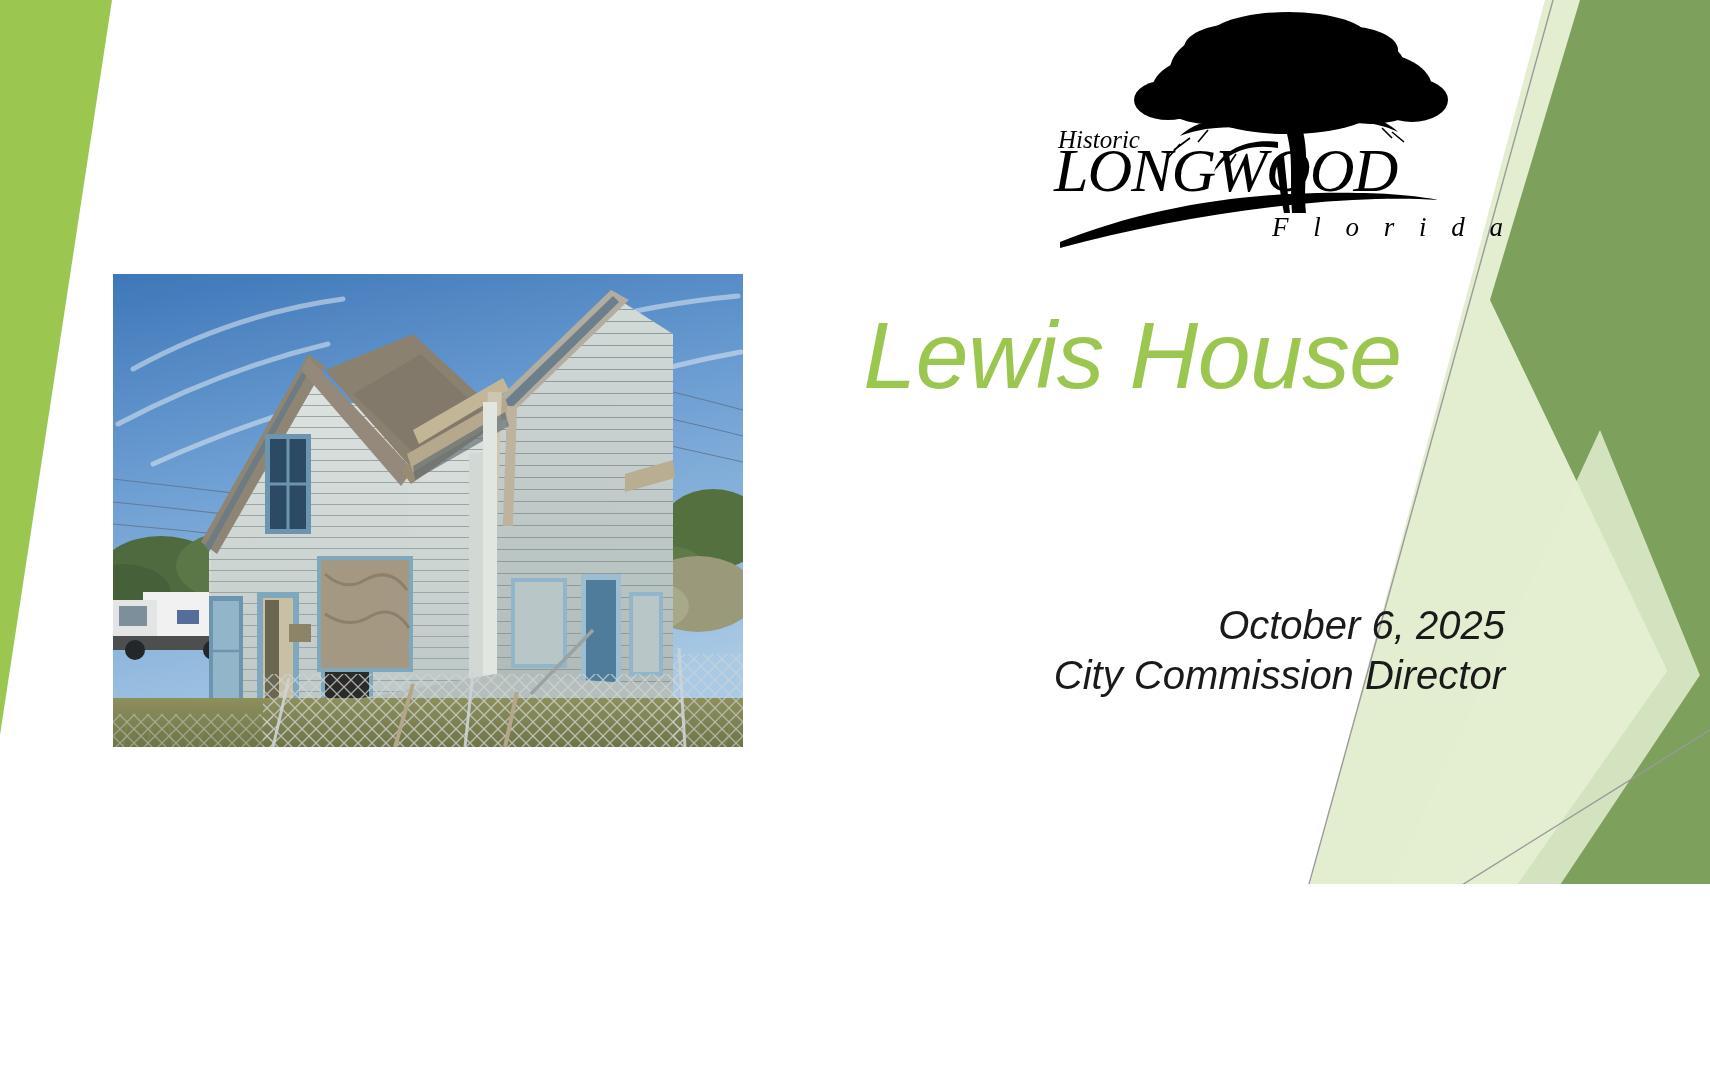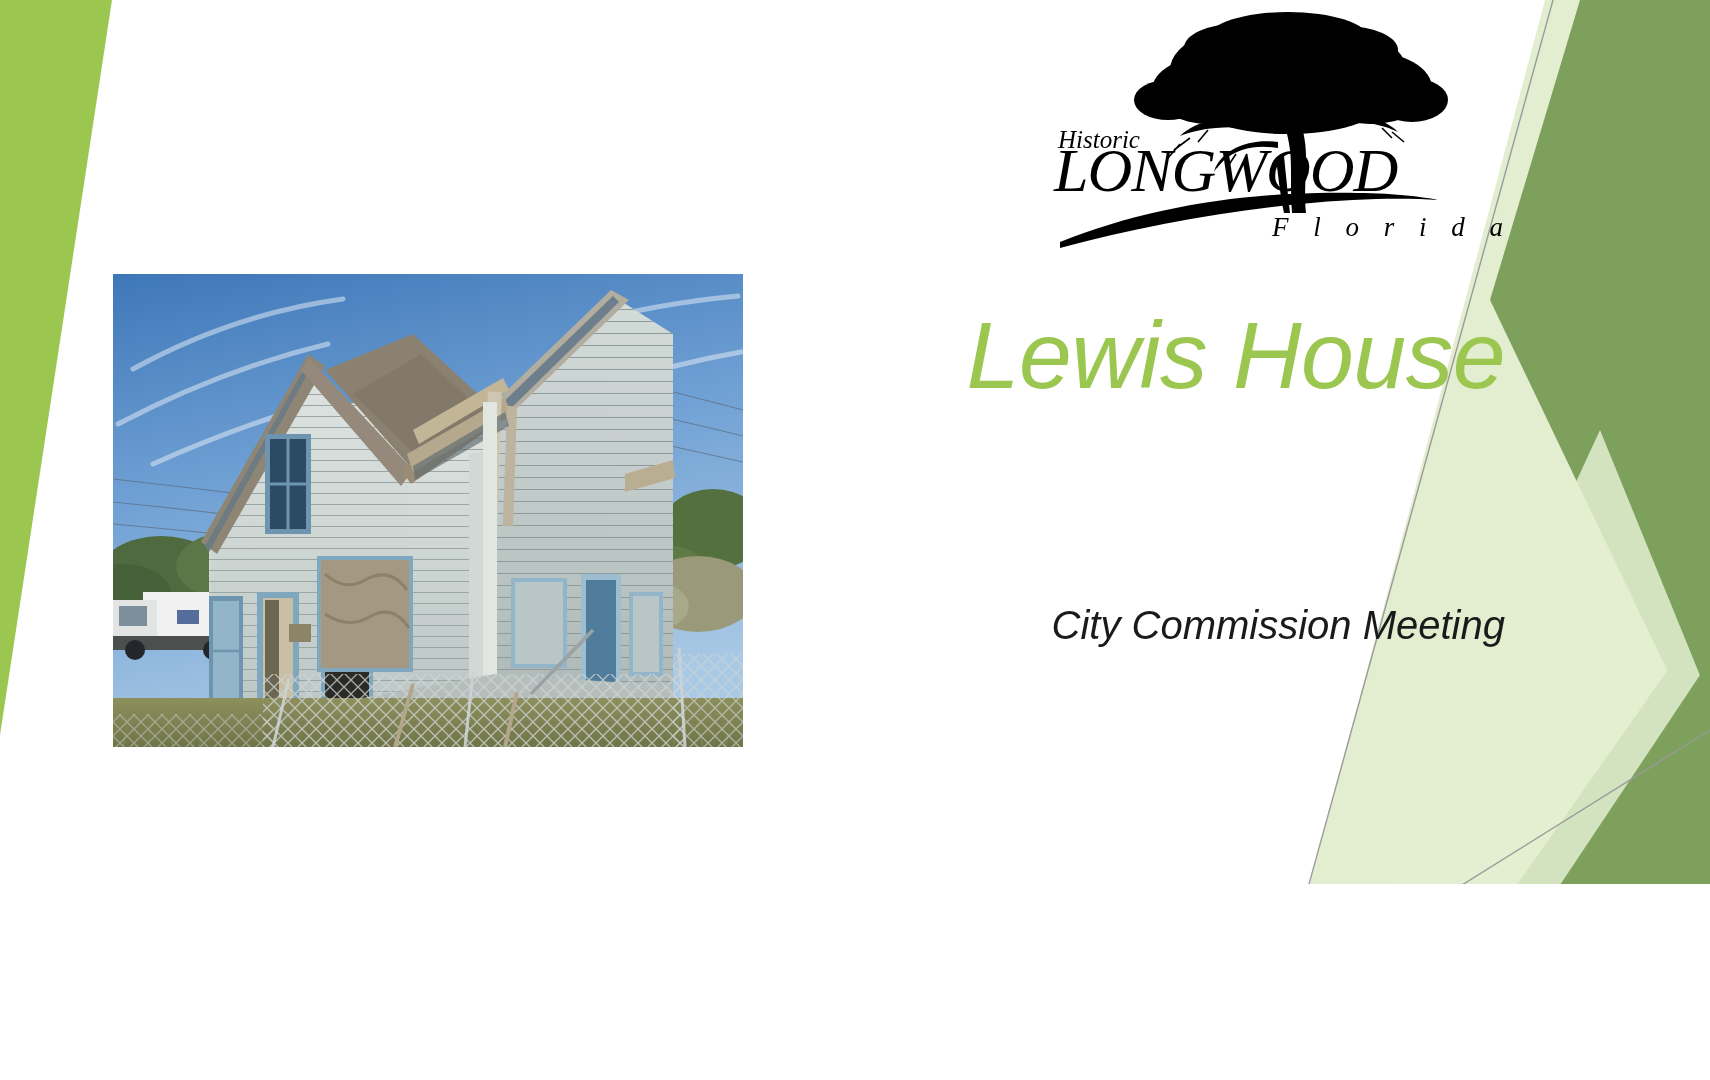--- a/index.html
+++ b/index.html
@@ -48,21 +48,21 @@
     height: 240px;
   }
   #logo svg { display: block; width: 100%; height: 100%; }
 
   
   #title-block {
     position: absolute;
     left: 760px;
     top: 292px;
     width: 745px;
-    text-align: right;
+    text-align: center;
     color: #9BC751;
     font-size: 95px;
     line-height: 1.34;
     font-weight: 300;
     letter-spacing: -0.5px;
     white-space: nowrap;
   }
   #title-block .tline { display: block; }
 
   
@@ -353,17 +353,18 @@
       <text x="14" y="183" font-family="'Liberation Serif', serif" font-size="62" fill="#000000" letter-spacing="-1">LONGWOOD</text>
       <text x="232" y="228" font-family="'Liberation Serif', serif" font-size="27" fill="#000000" letter-spacing="9">F l o r i d a</text>
     </svg>
   </div>
 
   <div id="title-block">
     <span class="tline">Lewis House</span>
   </div>
 
   <div id="subtitle-block">
-    <span class="sline">City Commission Meeting</span>
+    <span class="sline">October 6, 2025</span>
+    <span class="sline">City Commission Director</span>
     <span class="spacer"></span>
   </div>
 
 </div>
 
 </body></html>

